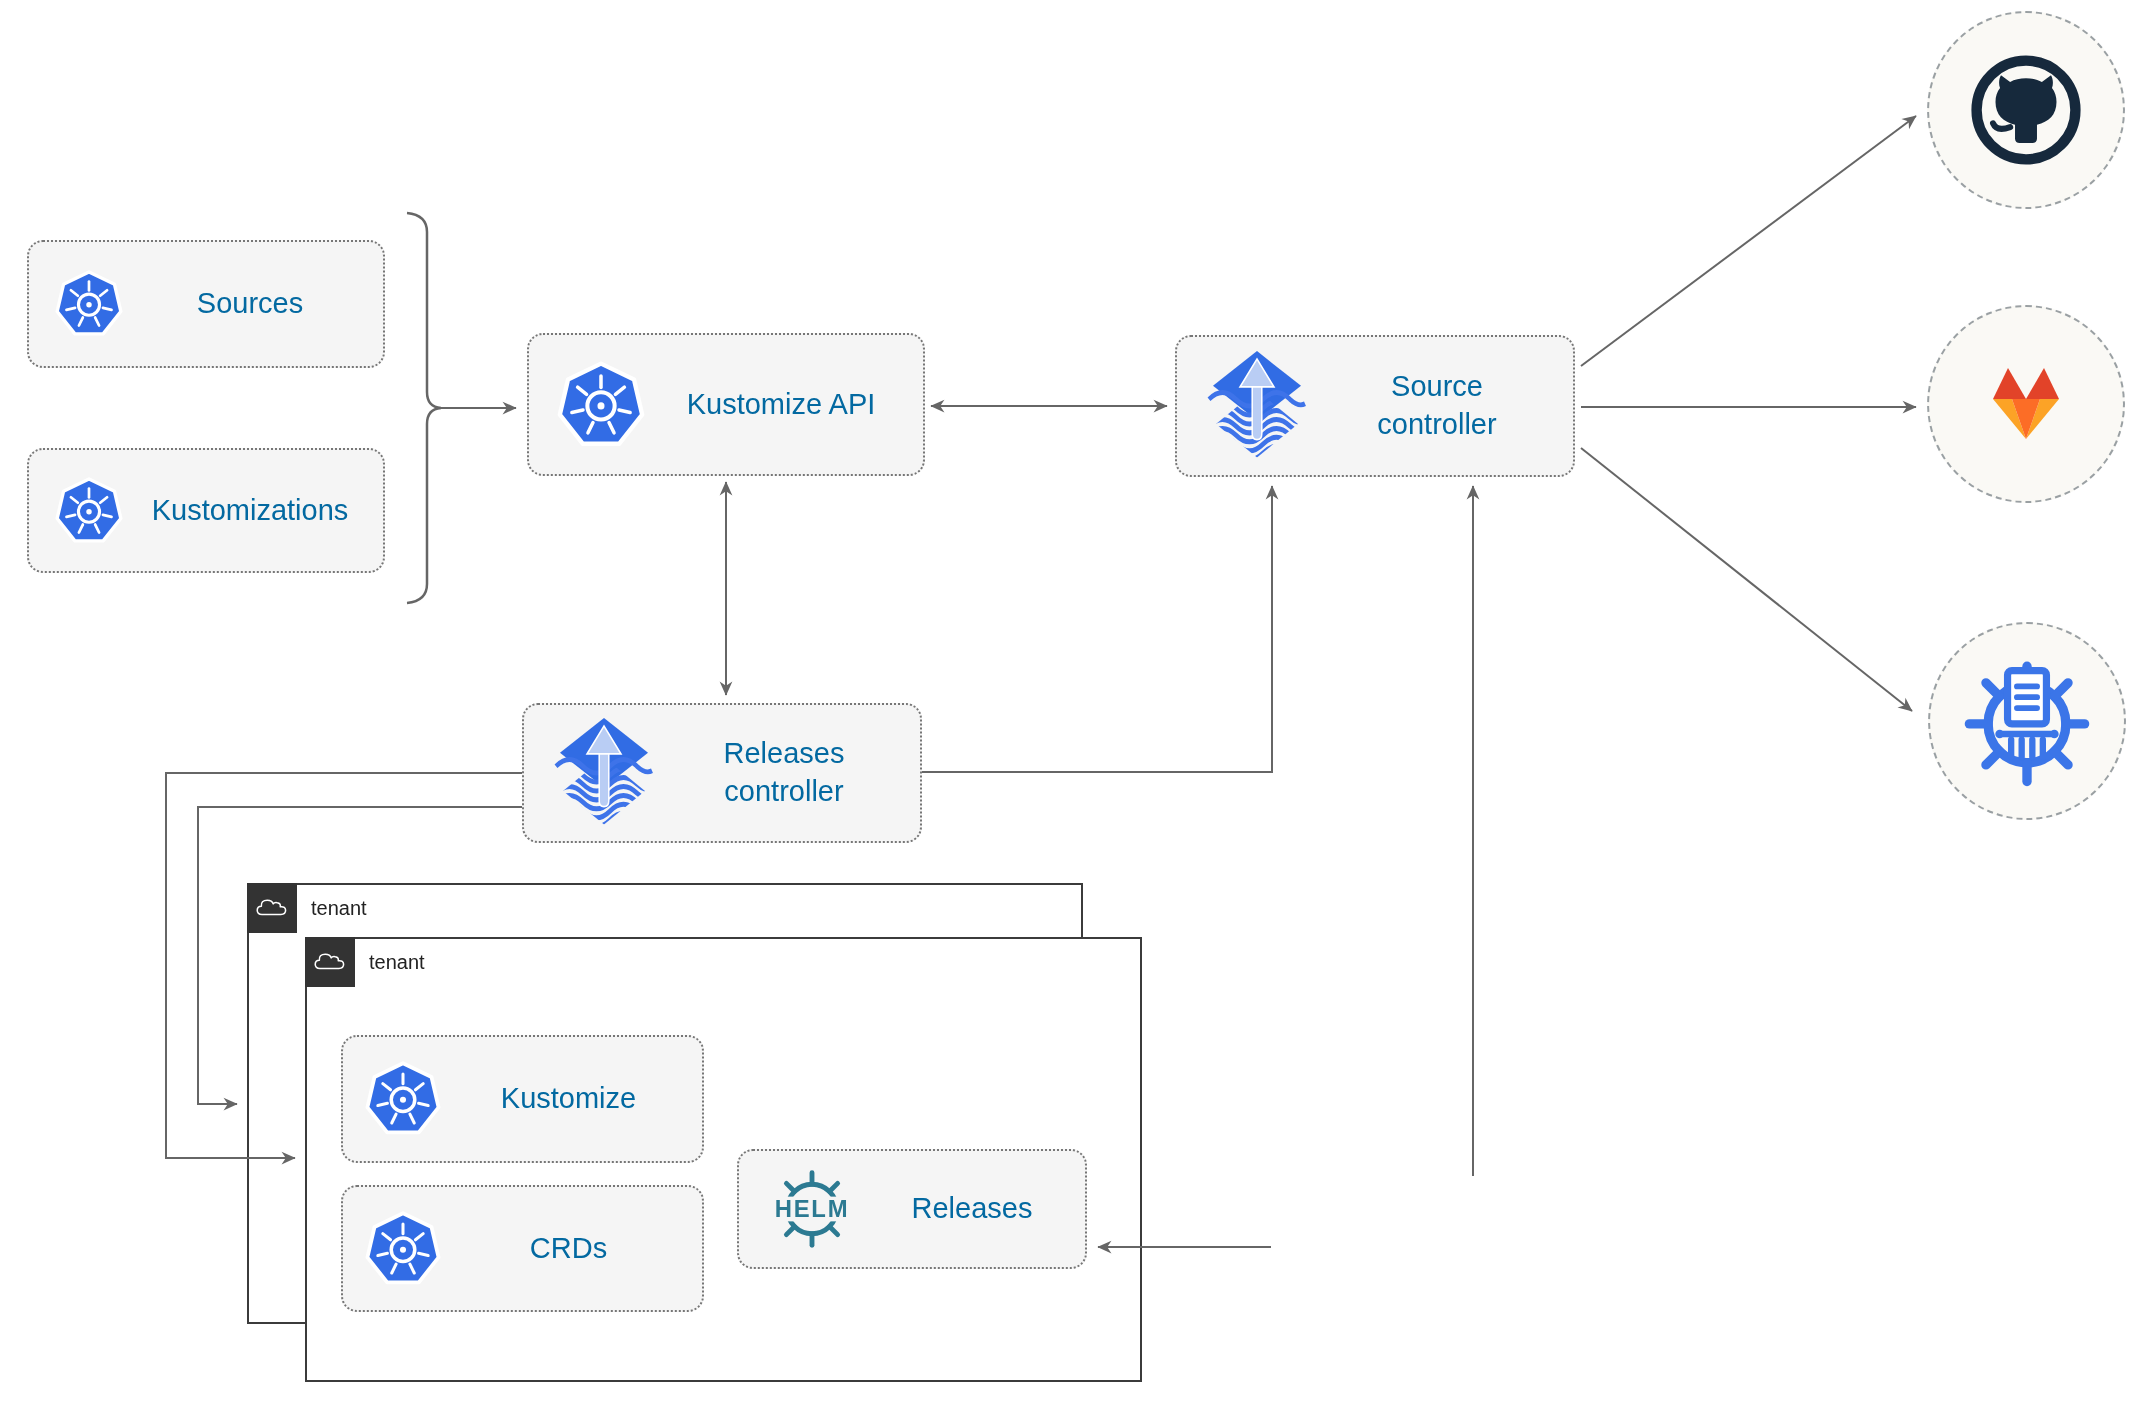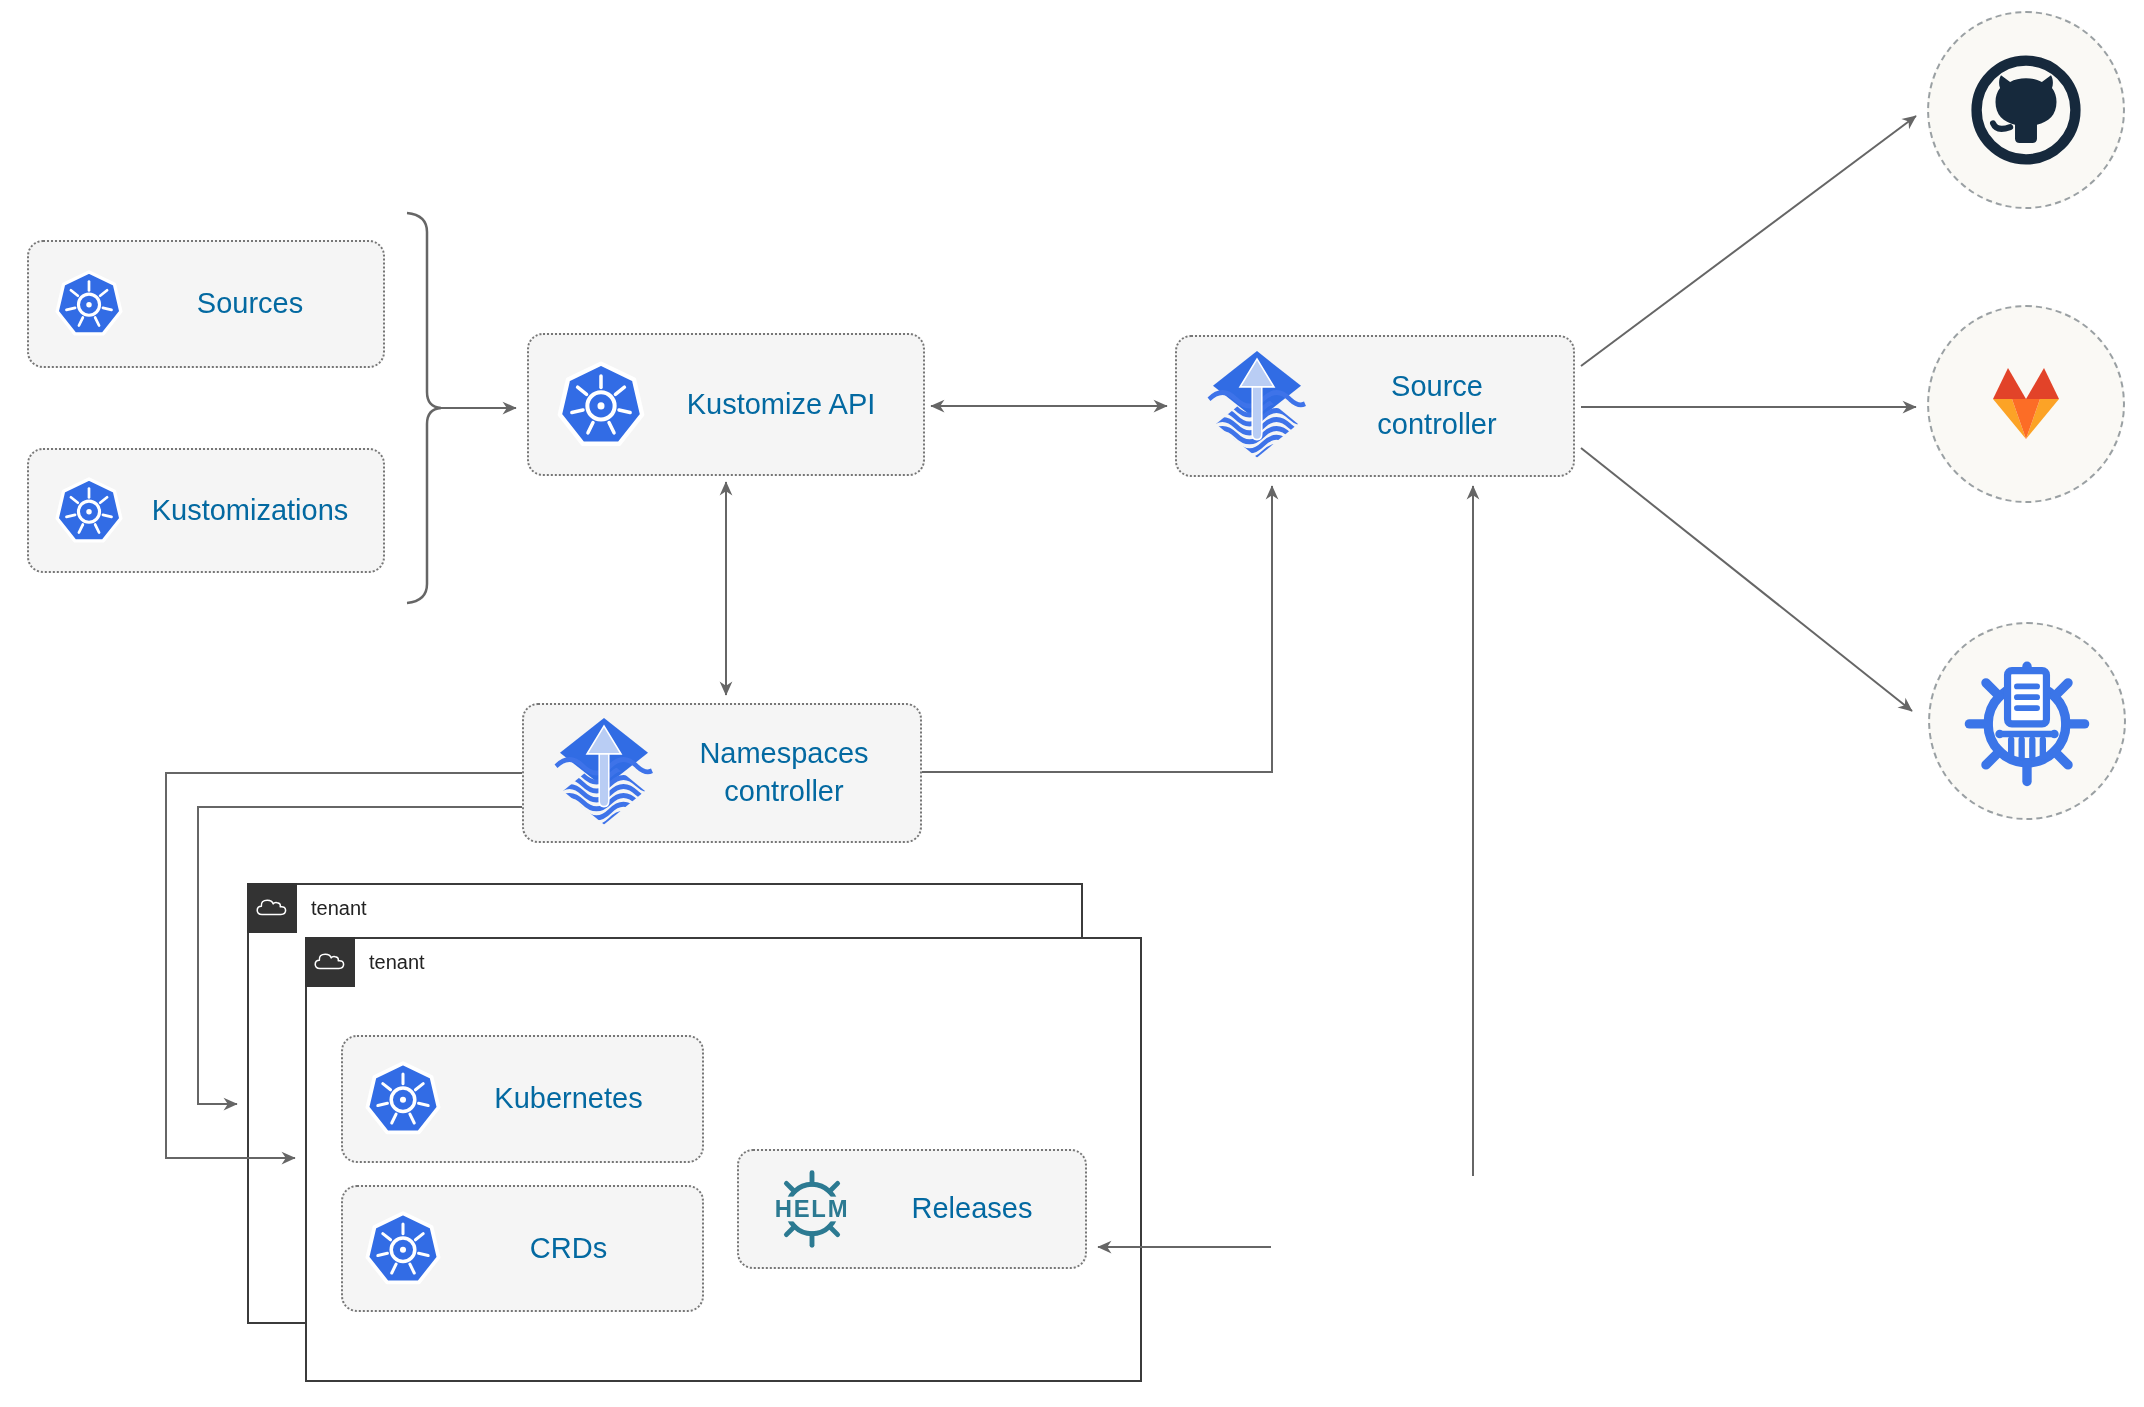--- a/index.html
+++ b/index.html
@@ -128,31 +128,31 @@
     </span>
     <span class="nlabel">Source controller</span>
   </div>
 
   <div class="node ctrl" style="left:522px;top:703px;width:400px;height:140px">
     <span class="nicon" style="margin-left:30px">
       <svg width="100" height="112" viewBox="0 0 100 100" preserveAspectRatio="none">
           <use href="#sym-flux"></use>
         </svg>
     </span>
-    <span class="nlabel">Namespaces controller</span>
+    <span class="nlabel">Releases controller</span>
   </div>
 
 
   <div class="node" style="left:341px;top:1035px;width:363px;height:128px">
     <span class="nicon" style="margin-left:22px">
       <svg width="76" height="76" viewBox="0 0 100 100">
           <use href="#sym-k8s"></use>
         </svg>
     </span>
-    <span class="nlabel">Kubernetes</span>
+    <span class="nlabel">Kustomize</span>
   </div>
 
 
   <div class="node" style="left:341px;top:1185px;width:363px;height:127px">
     <span class="nicon" style="margin-left:22px">
       <svg width="76" height="76" viewBox="0 0 100 100">
           <use href="#sym-k8s"></use>
         </svg>
     </span>
     <span class="nlabel">CRDs</span>

